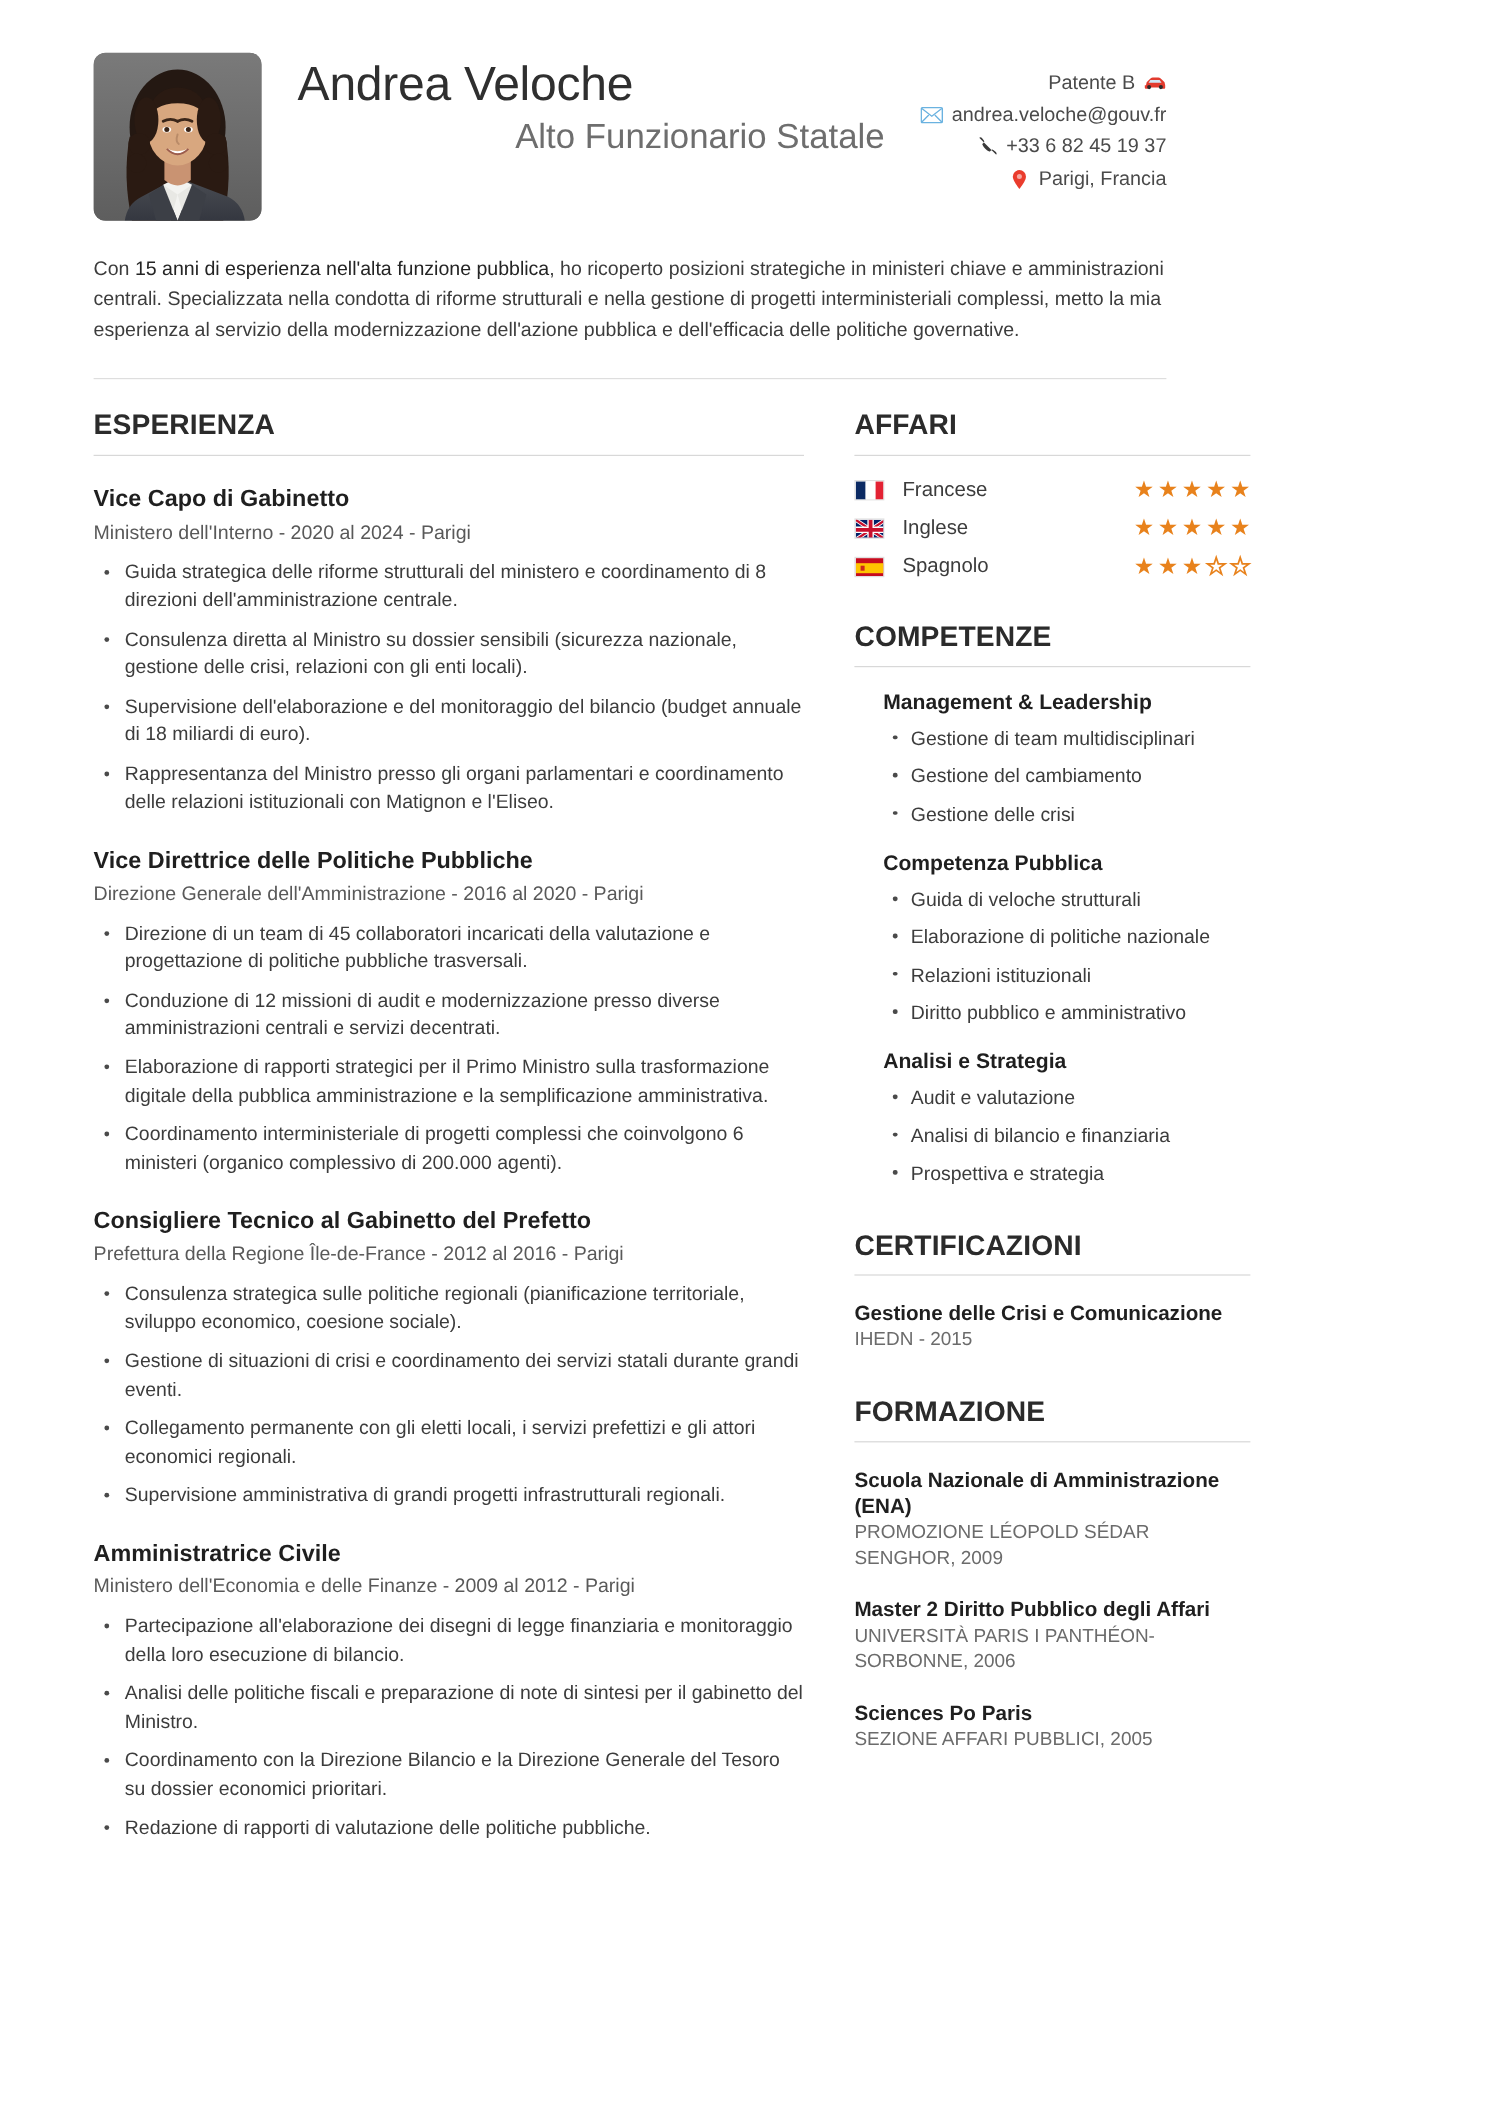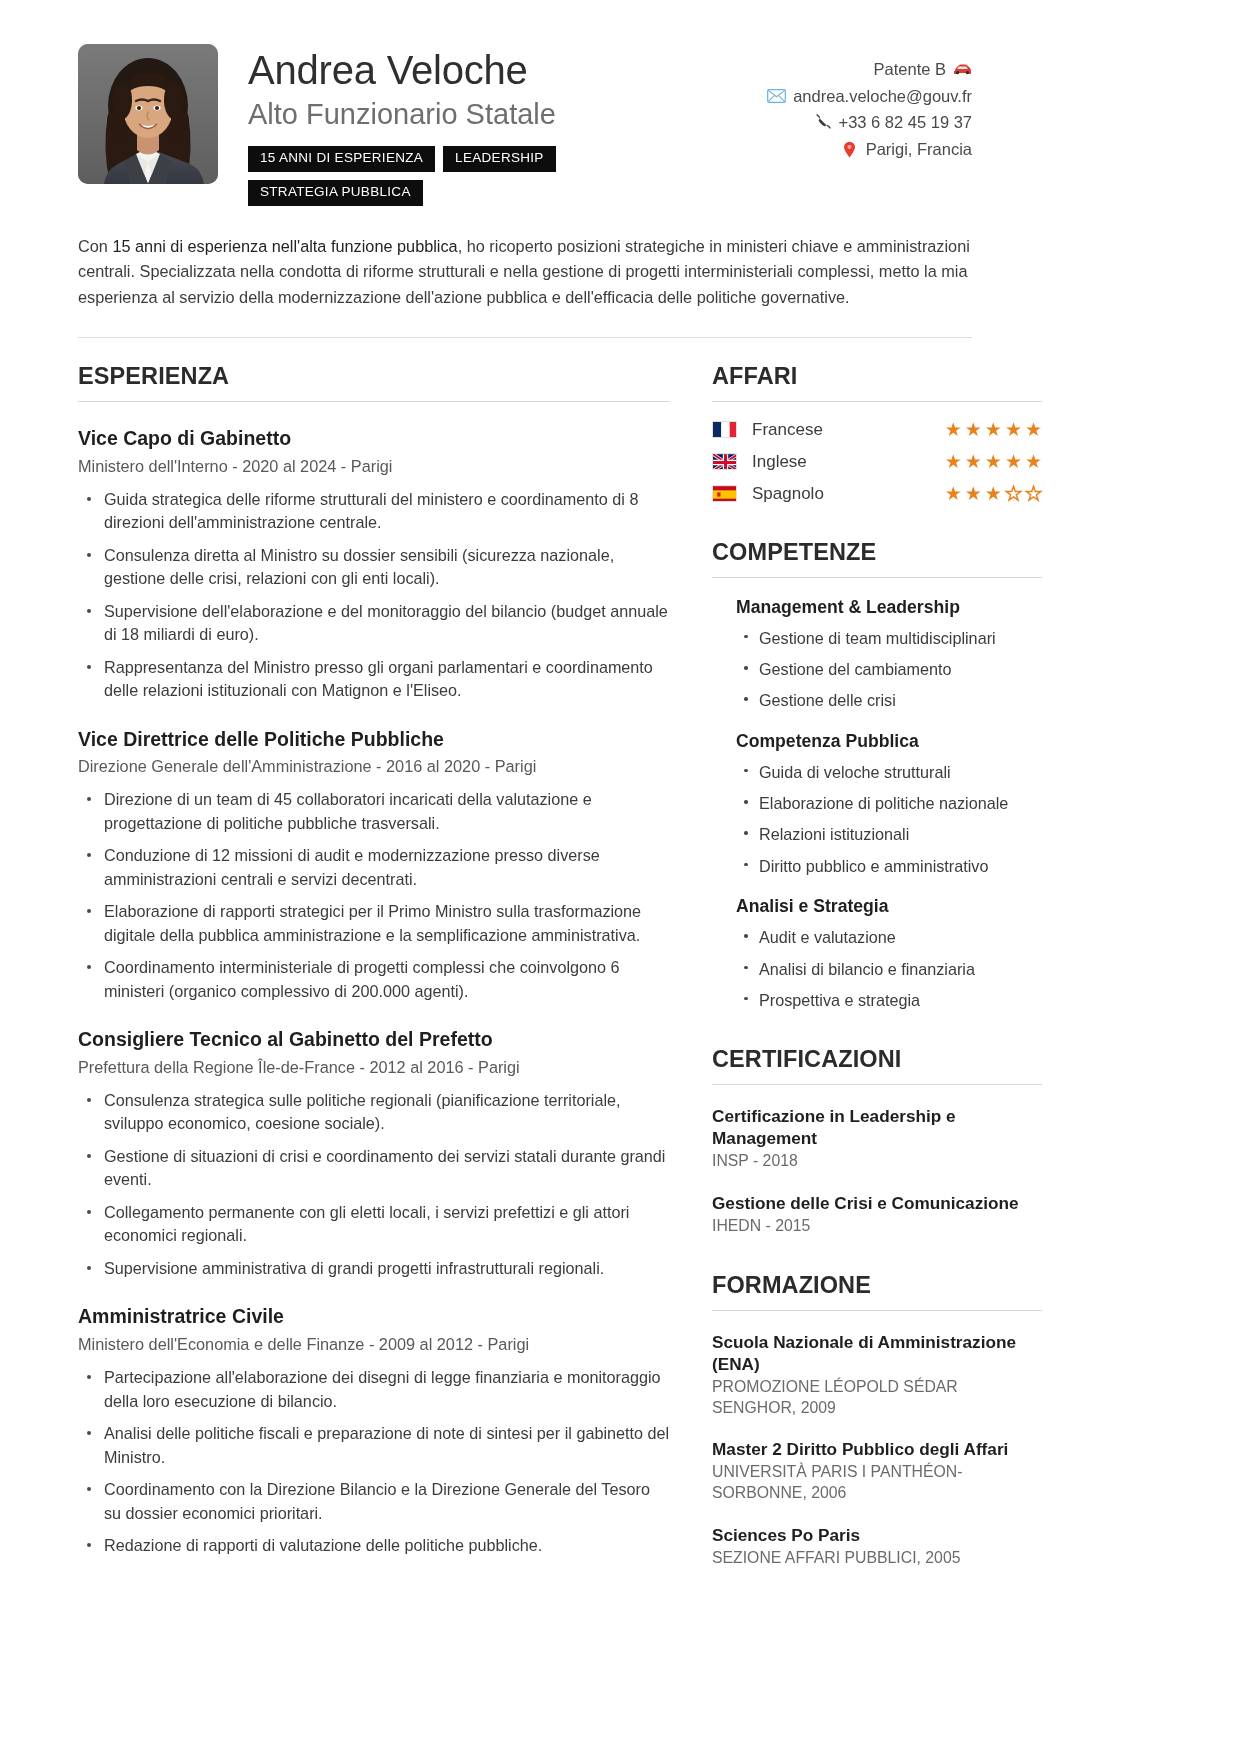--- a/index.html
+++ b/index.html
@@ -42,20 +42,21 @@
     letter-spacing: -0.2px;
     color: #2f2f2f;
     line-height: 1.12;
   }
   .role {
     font-size: 29px;
     font-weight: 300;
     color: #6e6e6e;
     line-height: 1.25;
     margin-top: 3px;
+    text-align: right;
   }
   .tags {
     display: flex;
     gap: 8px;
     margin-top: 14px;
     flex-wrap: wrap;
   }
   .tag {
     background: #0d0d0d;
     color: #ffffff;
@@ -286,25 +287,20 @@
 
           <path d="M61 80 q9 8 18 0 q-9 4-18 0z" fill="#ffffff"></path>
           <path d="M61 80 q9 9 18 0" stroke="#9b5c4d" stroke-width="1.5" fill="none"></path>
         </g>
       </svg>
     </div>
 
     <div class="header-mid">
       <div class="name">Andrea Veloche</div>
       <div class="role">Alto Funzionario Statale</div>
-      <div class="tags">
-        <span class="tag">15 ANNI DI ESPERIENZA</span>
-        <span class="tag">LEADERSHIP</span>
-        <span class="tag">STRATEGIA PUBBLICA</span>
-      </div>
     </div>
 
     <div class="contact">
       <div class="contact-row">
         <span>Patente B</span>
         <span class="c-ico">
           <svg width="19" height="13" viewBox="0 0 19 13">
             <path d="M2 8 q0-3 2.2-4.2 L6 2.2 q.6-.7 1.6-.7h4.8q1 0 1.6.7l1.8 1.6Q18 5 18 8v2.2q0 .8-.8.8h-1.4q-.8 0-.8-.8V10H4v.2q0 .8-.8.8H1.8Q1 11 1 10.2V8z" fill="#e23b2e"></path>
             <path d="M5.6 3.6 h7.8 l1.5 2.4 H4.1z" fill="#cfe6f5"></path>
             <circle cx="4.6" cy="9.6" r="1.7" fill="#2b2b2b"></circle>
@@ -498,24 +494,20 @@
             <li>Prospettiva e strategia</li>
           </ul>
         </div>
       </div>
 
       <div class="sec sp-sec">
         <div class="sec-title">CERTIFICAZIONI</div>
         <div class="sec-rule"></div>
 
         <div class="entry">
-          <div class="entry-title">Certificazione in Leadership e Management</div>
-          <div class="entry-sub">INSP - 2018</div>
-        </div>
-        <div class="entry">
           <div class="entry-title">Gestione delle Crisi e Comunicazione</div>
           <div class="entry-sub">IHEDN - 2015</div>
         </div>
       </div>
 
       <div class="sec sp-sec">
         <div class="sec-title">FORMAZIONE</div>
         <div class="sec-rule"></div>
 
         <div class="entry">

